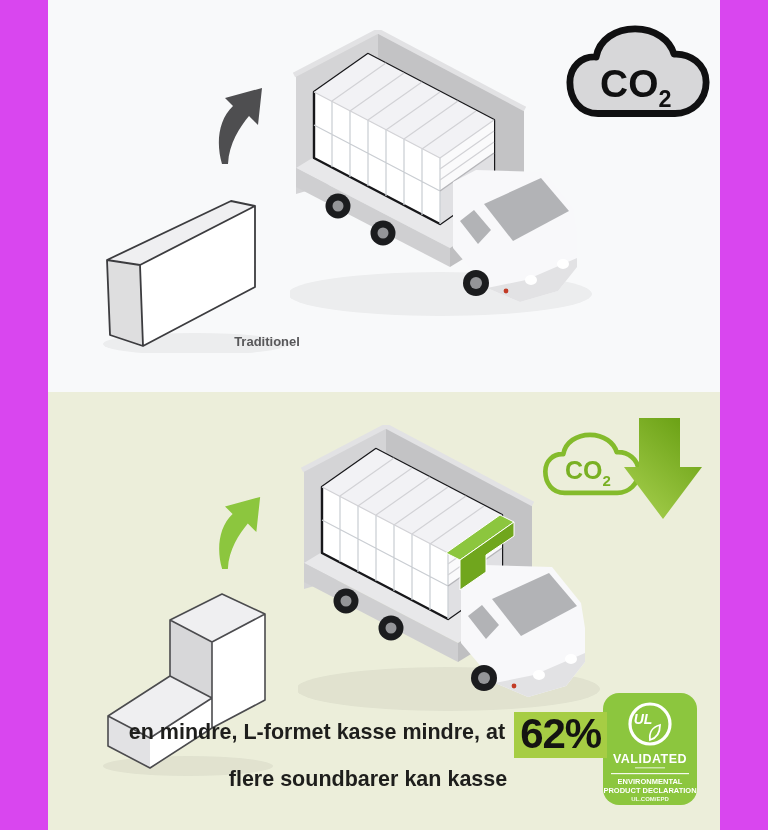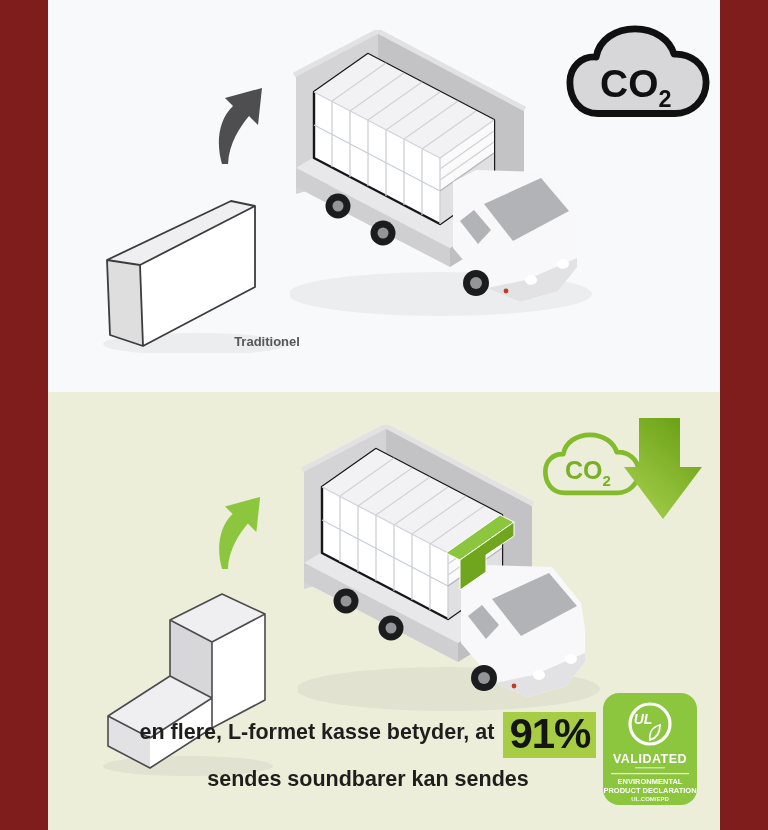--- a/index.html
+++ b/index.html
@@ -1,16 +1,16 @@
 <!DOCTYPE html>
 <html style="--accent-green: #8cc63e; --highlight-green: #a6cd44; --panel-top-bg: #f8f9fa; --panel-bottom-bg: #eceeda; --text-dark: #1e1e1c; --label-gray: #58585a; --co2-dark: #101011; --co2-green: #84bb2c; --arrow-gray: #4e4e50; --down-arrow-light: #abd352; --down-arrow-dark: #6ca216;"><head>
 <meta charset="utf-8">
 <style>
   html,body{margin:0;padding:0;background:#ffffff;}
-  .page{position:relative;width:768px;height:830px;background:#7f1d1d;overflow:hidden;
+  .page{position:relative;width:768px;height:830px;background:#d946ef;overflow:hidden;
         font-family:"Liberation Sans",sans-serif;}
   .panel{position:relative;width:672px;margin-left:48px;overflow:hidden;}
   .p-top{height:392px;background:var(--panel-top-bg,#f8f9fa);}
   .p-bottom{height:438px;background:var(--panel-bottom-bg,#eceeda);}
   .abs{position:absolute;}
   svg text{font-family:"Liberation Sans",sans-serif;}
   .lbl{color:var(--label-gray,#58585a);font-size:13px;font-weight:bold;text-align:center;}
   .caption{color:var(--text-dark,#1e1e1c);text-align:center;font-weight:bold;}
   .cap-l1{font-size:21.5px;line-height:26px;}
   .cap-l2{font-size:21.5px;margin-top:9px;}
@@ -156,17 +156,17 @@
       <path d="M47,47 C54,45 57,39 57,32 C49,34 46,40 47,47 Z" fill="none" stroke="#ffffff" stroke-width="1.8"></path>
       <text x="47" y="70" font-size="12.5" font-weight="bold" letter-spacing="0.5" text-anchor="middle" class="bwhite">VALIDATED</text>
       <rect x="32" y="74" width="30" height="1.5" fill="#ffffff" opacity="0.55"></rect>
       <rect x="8" y="80" width="78" height="1.2" fill="#ffffff" opacity="0.9"></rect>
       <text x="47" y="91" font-size="7.5" font-weight="bold" text-anchor="middle" class="bwhite">ENVIRONMENTAL</text>
       <text x="47" y="100" font-size="7.5" font-weight="bold" text-anchor="middle" class="bwhite">PRODUCT DECLARATION</text>
       <text x="47" y="108" font-size="6" font-weight="bold" text-anchor="middle" class="bwhite" opacity="0.9">UL.COM/EPD</text>
     </svg>
 
     <div class="abs caption" style="left:30px;top:320px;width:580px">
-      <div class="cap-l1"><span>en flere, L-formet kasse betyder, at</span><span class="pct">91%</span></div>
-      <div class="cap-l2">sendes soundbarer kan sendes</div>
+      <div class="cap-l1"><span>en mindre, L-formet kasse mindre, at</span><span class="pct">62%</span></div>
+      <div class="cap-l2">flere soundbarer kan kasse</div>
     </div>
   </div>
 </div>
 
 </body></html>

